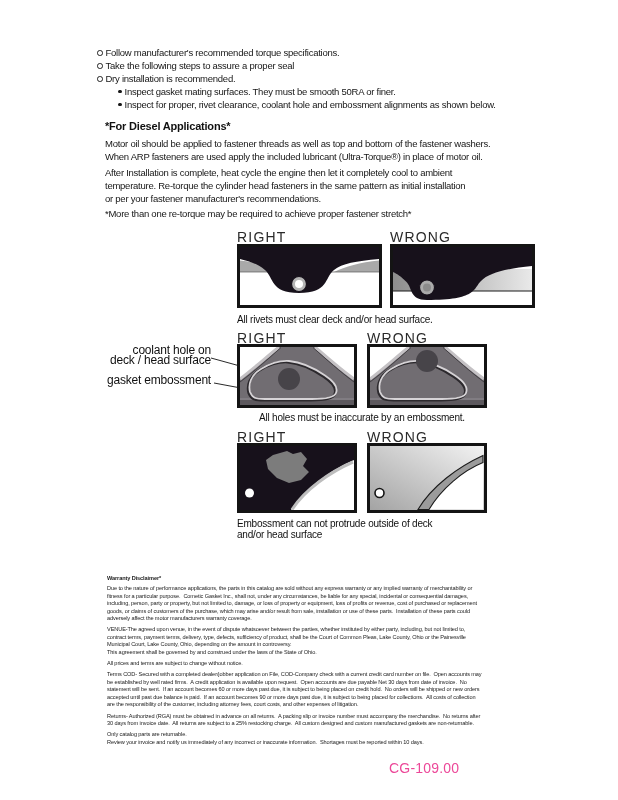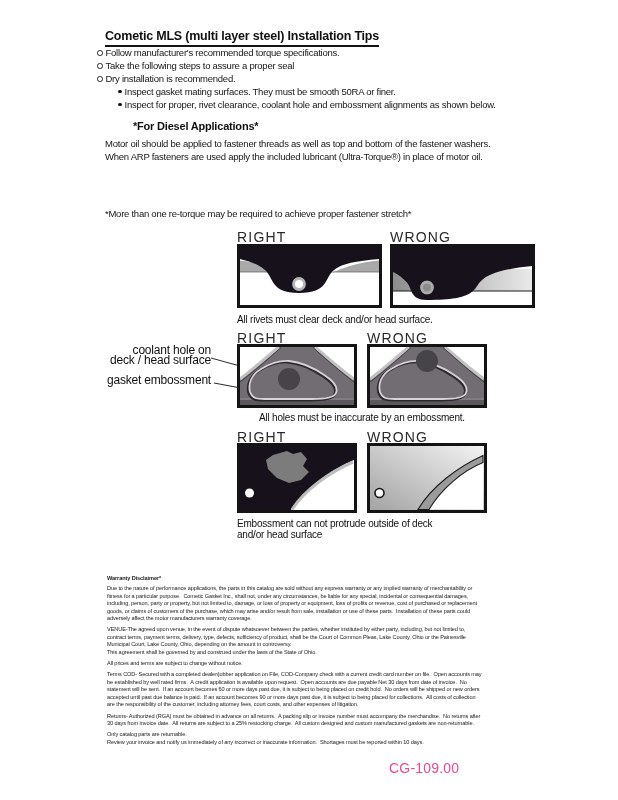--- a/index.html
+++ b/index.html
@@ -27,23 +27,20 @@
   .fineprint .fp-head{font-weight:bold;margin:0 0 3px 0;white-space:pre;}
   .fineprint .fp-para{margin:0 0 4px 0;white-space:pre;}
   .footer-num{font-size:14px;color:#ec4899;letter-spacing:0.2px;}
   svg{display:block;}
 </style>
 </head>
 <body>
 
 <div class="page">
 
-  <div class="abs" style="left:105px;top:26px;">
-    <span class="doc-title">Cometic MLS (multi layer steel) Installation Tips</span>
-  </div>
 
   <div class="abs" style="left:97px;top:46px;">
     <div class="row">
       <span class="obullet"></span>
       <span>Follow manufacturer's recommended torque specifications.</span>
     </div>
     <div class="row">
       <span class="obullet"></span>
       <span>Take the following steps to assure a proper seal</span>
     </div>
@@ -54,23 +51,26 @@
     <div class="row sub">
       <span class="fbullet"></span>
       <span>Inspect gasket mating surfaces.  They must be smooth 50RA or finer.</span>
     </div>
     <div class="row sub">
       <span class="fbullet"></span>
       <span>Inspect for proper, rivet clearance, coolant hole and embossment alignments as shown below.</span>
     </div>
   </div>
 
-  <div class="abs section-heading" style="left:105px;top:120px;margin-left:28px;">*For Diesel Applications*</div>
+  <div class="abs section-heading" style="left:105px;top:120px;">*For Diesel Applications*</div>
   <div class="abs body-text" style="left:105px;top:137px;">Motor oil should be applied to fastener threads as well as top and bottom of the fastener washers.
 When ARP fasteners are used apply the included lubricant (Ultra-Torque®) in place of motor oil.</div>
+  <div class="abs body-text" style="left:105px;top:166px;">After Installation is complete, heat cycle the engine then let it completely cool to ambient
+temperature. Re-torque the cylinder head fasteners in the same pattern as initial installation
+or per your fastener manufacturer's recommendations.</div>
   <div class="abs body-text" style="left:105px;top:207px;">*More than one re-torque may be required to achieve proper fastener stretch*</div>
 
   <div class="abs rw-label" style="left:237px;top:229px;width:145px;">RIGHT</div>
   <div class="abs rw-label" style="left:390px;top:229px;width:145px;">WRONG</div>
 
   <svg class="abs" style="left:237px;top:244px;" width="145" height="64" viewBox="0 0 145 64">
     <rect x="1.5" y="1.5" width="142" height="61" fill="#ffffff" stroke="#141414" stroke-width="3"></rect>
     <path d="M3,16.5 C22,18.5 37,22.5 48,28 L3,28 Z" fill="#a9a9a9"></path>
     <path d="M142,16.5 C123,18.5 108,22.5 97,28 L142,28 Z" fill="#a9a9a9"></path>
     <line x1="3" y1="28" x2="142" y2="28" stroke="#5a5a5a" stroke-width="0.7"></line>

